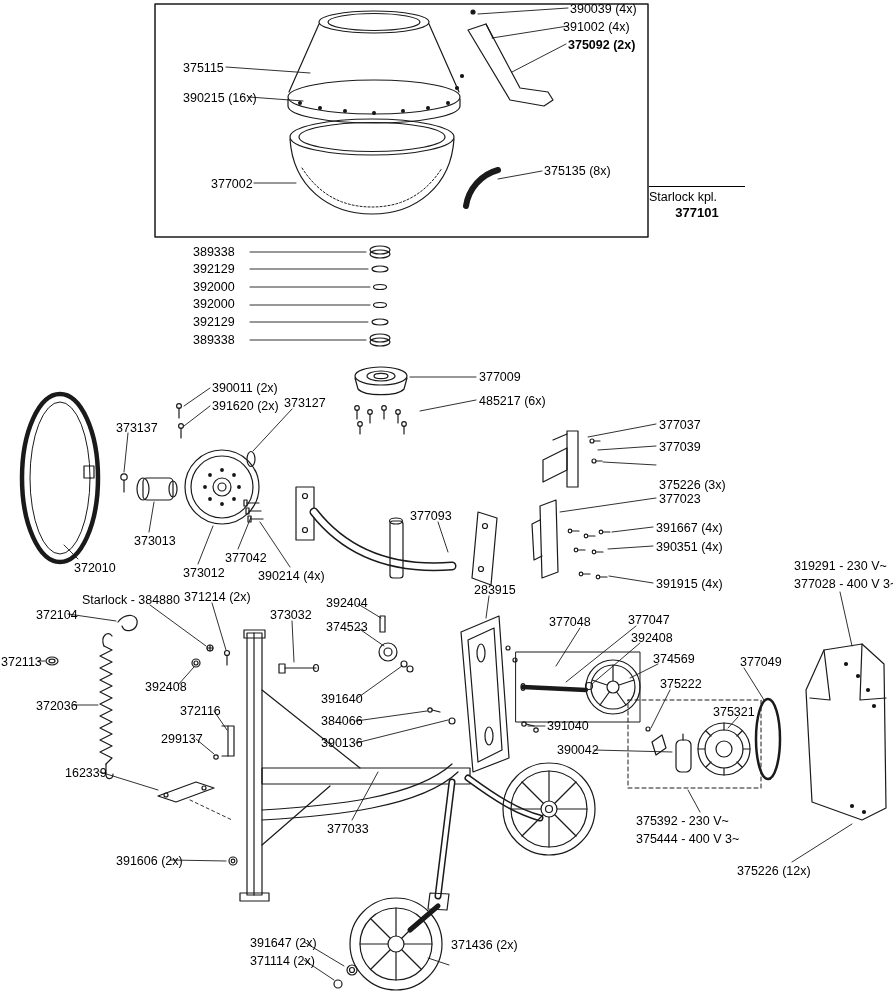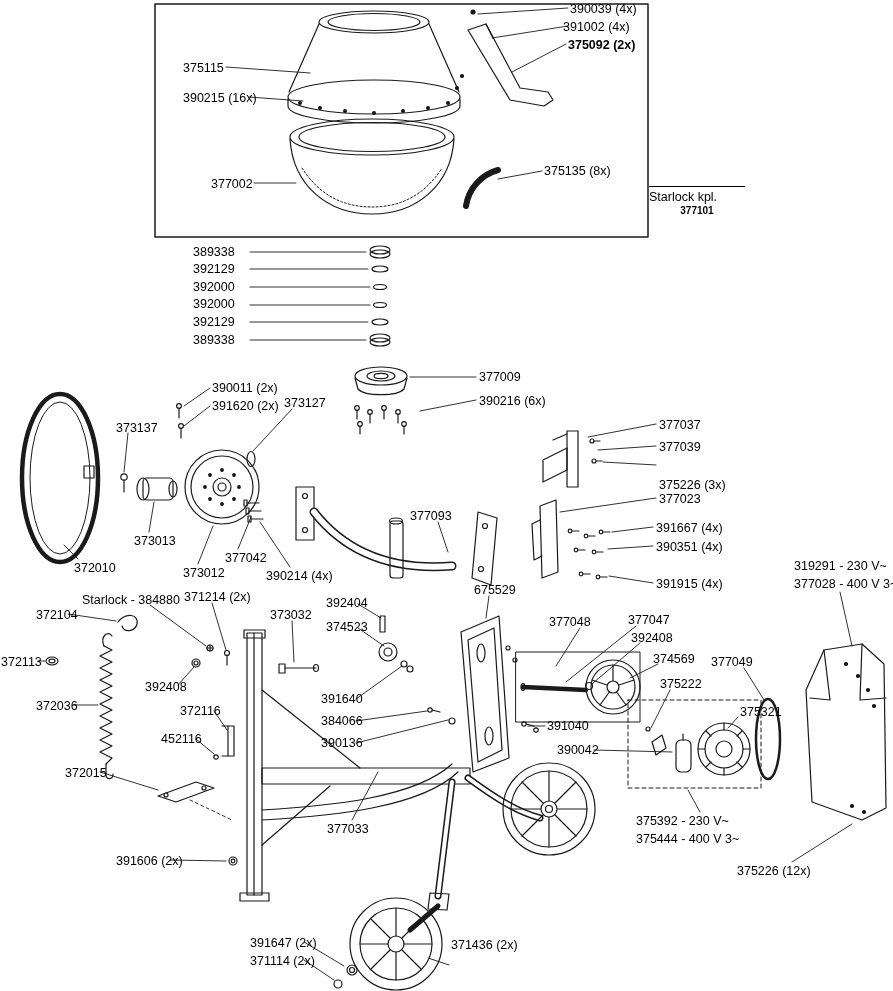--- a/index.html
+++ b/index.html
@@ -9,21 +9,21 @@
   }
   .art{position:absolute;left:0;top:0;}
   .lbl{
     position:absolute;font-size:12.5px;line-height:1.15;white-space:nowrap;color:#000;
   }
   .bold{font-weight:bold;}
   .trommel{
     position:absolute;left:649px;top:186px;width:96px;border-top:1.3px solid #000;
     padding-top:3px;font-size:12.5px;text-align:left;
   }
-  .trommel .part{font-weight:bold;font-size:10px;text-align:center;margin-top:1px;}
+  .trommel .part{font-weight:bold;font-size:13px;text-align:center;margin-top:1px;}
 </style>
 </head>
 <body>
 
 <div class="canvas">
 
   <svg class="art" width="893" height="991" viewBox="0 0 893 991" fill="none" stroke="#1a1a1a" stroke-width="1.2" stroke-linecap="round" stroke-linejoin="round">
 
     <rect x="155" y="4" width="493" height="233" stroke-width="1.5"></rect>
 
@@ -432,65 +432,65 @@
   </div>
 
   <div class="lbl" style="left:193px;top:245px">389338</div>
   <div class="lbl" style="left:193px;top:262px">392129</div>
   <div class="lbl" style="left:193px;top:280px">392000</div>
   <div class="lbl" style="left:193px;top:297px">392000</div>
   <div class="lbl" style="left:193px;top:315px">392129</div>
   <div class="lbl" style="left:193px;top:333px">389338</div>
 
   <div class="lbl" style="left:479px;top:370px">377009</div>
-  <div class="lbl" style="left:479px;top:394px">390216 (6x)</div>
+  <div class="lbl" style="left:479px;top:394px">485217 (6x)</div>
   <div class="lbl" style="left:212px;top:381px">390011 (2x)</div>
   <div class="lbl" style="left:212px;top:399px">391620 (2x)</div>
   <div class="lbl" style="left:284px;top:396px">373127</div>
   <div class="lbl" style="left:116px;top:421px">373137</div>
   <div class="lbl" style="left:659px;top:418px">377037</div>
   <div class="lbl" style="left:659px;top:440px">377039</div>
   <div class="lbl" style="left:659px;top:478px">375226 (3x)</div>
   <div class="lbl" style="left:659px;top:492px">377023</div>
   <div class="lbl" style="left:656px;top:521px">391667 (4x)</div>
   <div class="lbl" style="left:656px;top:540px">390351 (4x)</div>
   <div class="lbl" style="left:410px;top:509px">377093</div>
   <div class="lbl" style="left:656px;top:577px">391915 (4x)</div>
   <div class="lbl" style="left:134px;top:534px">373013</div>
   <div class="lbl" style="left:183px;top:566px">373012</div>
   <div class="lbl" style="left:225px;top:551px">377042</div>
-  <div class="lbl" style="left:266px;top:569px">390214 (4x)</div>
+  <div class="lbl" style="left:258px;top:569px">390214 (4x)</div>
   <div class="lbl" style="left:74px;top:561px">372010</div>
   <div class="lbl" style="left:794px;top:559px">319291 - 230 V~</div>
   <div class="lbl" style="left:794px;top:577px">377028 - 400 V 3~</div>
   <div class="lbl" style="left:82px;top:593px">Starlock - 384880</div>
   <div class="lbl" style="left:184px;top:590px">371214 (2x)</div>
   <div class="lbl" style="left:326px;top:596px">392404</div>
   <div class="lbl" style="left:326px;top:620px">374523</div>
-  <div class="lbl" style="left:474px;top:583px">675529</div>
+  <div class="lbl" style="left:474px;top:583px">283915</div>
   <div class="lbl" style="left:36px;top:608px">372104</div>
   <div class="lbl" style="left:270px;top:608px">373032</div>
   <div class="lbl" style="left:549px;top:615px">377048</div>
   <div class="lbl" style="left:628px;top:613px">377047</div>
   <div class="lbl" style="left:631px;top:631px">392408</div>
   <div class="lbl" style="left:653px;top:652px">374569</div>
   <div class="lbl" style="left:1px;top:655px">372113</div>
-  <div class="lbl" style="left:711px;top:655px">377049</div>
+  <div class="lbl" style="left:740px;top:655px">377049</div>
   <div class="lbl" style="left:145px;top:680px">392408</div>
   <div class="lbl" style="left:660px;top:677px">375222</div>
   <div class="lbl" style="left:36px;top:699px">372036</div>
   <div class="lbl" style="left:321px;top:692px">391640</div>
   <div class="lbl" style="left:321px;top:714px">384066</div>
-  <div class="lbl" style="left:740px;top:705px">375321</div>
+  <div class="lbl" style="left:713px;top:705px">375321</div>
   <div class="lbl" style="left:180px;top:704px">372116</div>
   <div class="lbl" style="left:547px;top:719px">391040</div>
   <div class="lbl" style="left:321px;top:736px">390136</div>
-  <div class="lbl" style="left:161px;top:732px">452116</div>
+  <div class="lbl" style="left:161px;top:732px">299137</div>
   <div class="lbl" style="left:557px;top:743px">390042</div>
-  <div class="lbl" style="left:65px;top:766px">372015</div>
+  <div class="lbl" style="left:65px;top:766px">162339</div>
   <div class="lbl" style="left:327px;top:822px">377033</div>
   <div class="lbl" style="left:636px;top:814px">375392 - 230 V~</div>
   <div class="lbl" style="left:636px;top:832px">375444 - 400 V 3~</div>
   <div class="lbl" style="left:116px;top:854px">391606 (2x)</div>
   <div class="lbl" style="left:737px;top:864px">375226 (12x)</div>
   <div class="lbl" style="left:250px;top:936px">391647 (2x)</div>
   <div class="lbl" style="left:250px;top:954px">371114 (2x)</div>
   <div class="lbl" style="left:451px;top:938px">371436 (2x)</div>
 
 </div>

